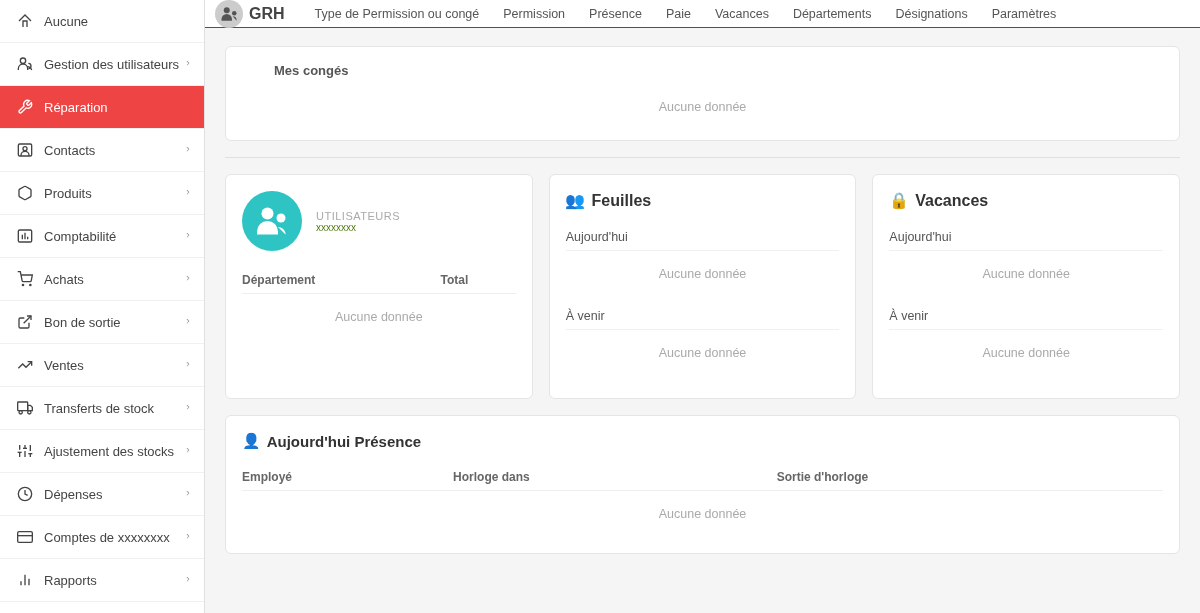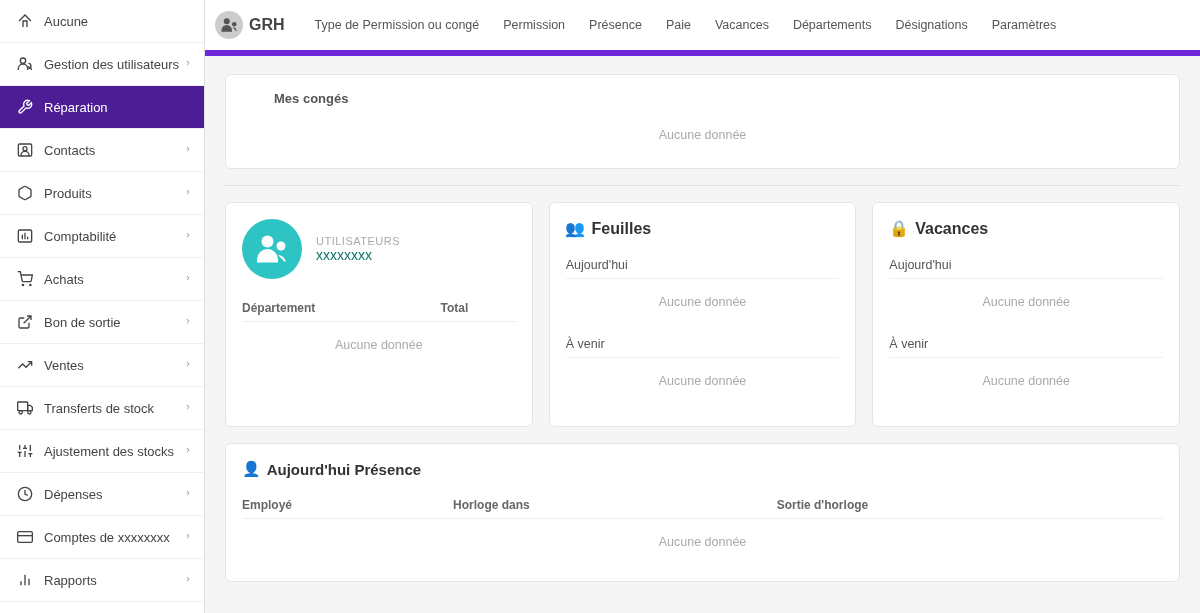--- a/index.html
+++ b/index.html
@@ -18,21 +18,21 @@
       display: flex;
       align-items: center;
       padding: 10px 14px;
       cursor: pointer;
       color: #444;
       font-size: 13px;
       border-bottom: 1px solid #f0f0f0;
       position: relative;
     }
     .sidebar-item.active {
-      background: #4c1d95;
+      background: #ef4444;
       color: #fff;
     }
     .sidebar-item .item-icon {
       width: 22px;
       height: 22px;
       margin-right: 8px;
       display: flex; align-items: center; justify-content: center;
       flex-shrink: 0;
     }
     .sidebar-item .item-label { flex: 1; }
@@ -43,25 +43,25 @@
 
     
     .main-area {
       flex: 1;
       display: flex;
       flex-direction: column;
       overflow: hidden;
     }
     .top-nav {
       background: #fff;
-      border-bottom: 6px solid #6d28d9;
+      border-bottom: 1px solid #6d28d9;
       display: flex;
       align-items: center;
       padding: 0 10px;
-      height: 56px;
+      height: 28px;
       flex-shrink: 0;
     }
     .top-nav-logo {
       display: flex;
       align-items: center;
       font-weight: bold;
       font-size: 16px;
       color: #444;
       margin-right: 20px;
     }
@@ -142,22 +142,22 @@
       flex-shrink: 0;
     }
     .users-avatar svg { width: 36px; height: 36px; fill: #fff; }
     .users-info .users-label {
       font-size: 11px;
       color: #aaa;
       letter-spacing: 0.5px;
       text-transform: uppercase;
     }
     .users-info .users-value {
-      font-size: 14px;
-      color: #0f766e;
+      font-size: 10px;
+      color: #4d7c0f;
     }
     .dept-table { width: 100%; border-collapse: collapse; }
     .dept-table th {
       text-align: left;
       font-size: 12px;
       color: #666;
       font-weight: 600;
       padding: 6px 0;
       border-bottom: 1px solid #eee;
     }

